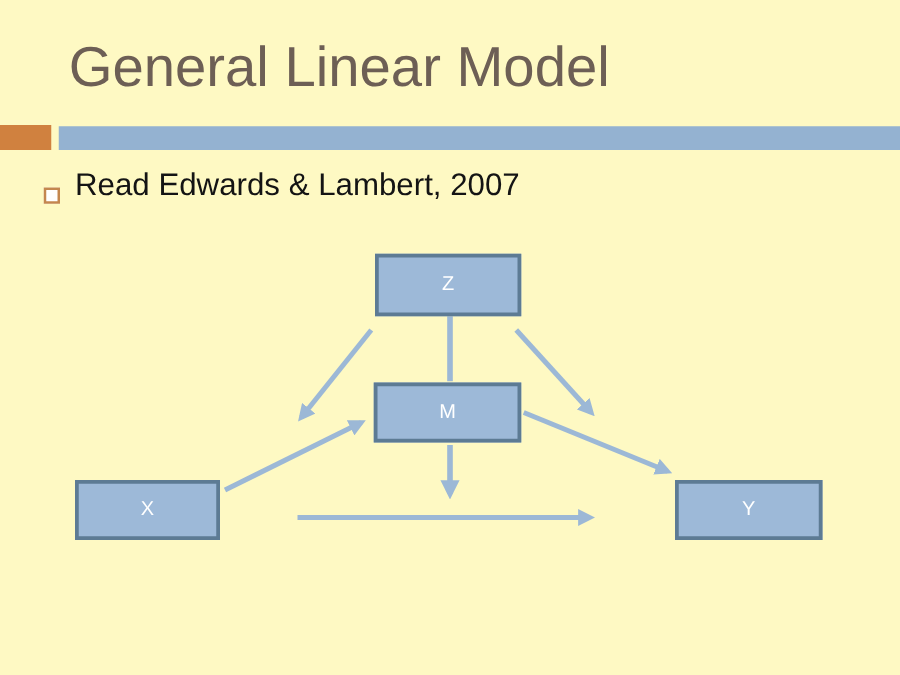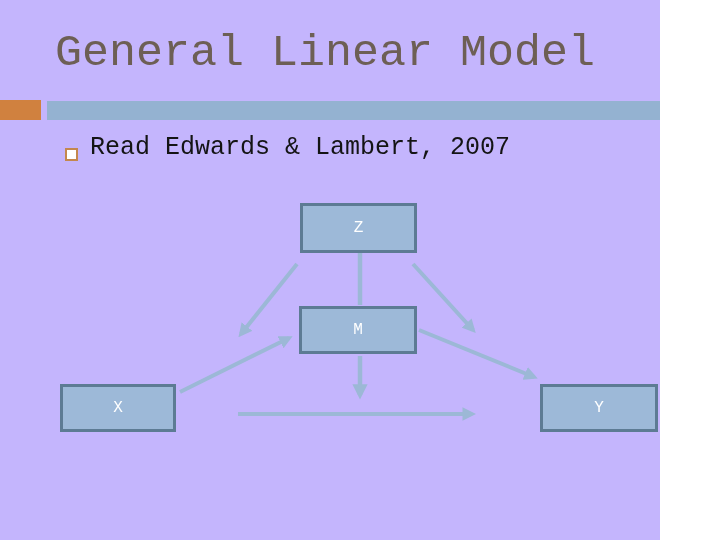--- a/index.html
+++ b/index.html
@@ -3,25 +3,24 @@
 <meta charset="utf-8">
 <style>
   html, body {
     margin: 0;
     padding: 0;
     background: #ffffff;
     font-family: "Liberation Sans", sans-serif;
   }
   .slide {
     position: relative;
-    width: 660px;
+    width: 720px;
     height: 540px;
-    background: #c4b5fd;
+    background: #fef9c3;
     overflow: hidden;
-    font-family: Liberation Mono, monospace;
   }
   .slide-title {
     position: absolute;
     left: 55px;
     top: 28px;
     font-size: 45px;
     font-weight: 400;
     color: #6d5f55;
     letter-spacing: 0px;
     white-space: nowrap;
@@ -37,24 +36,24 @@
   .accent-bar-blue {
     position: absolute;
     left: 47px;
     top: 101px;
     width: 673px;
     height: 19px;
     background: #94b2d1;
   }
   .bullet-row {
     position: absolute;
-    left: 65px;
+    left: 35px;
     top: 133px;
     display: flex;
-    align-items: center;
+    align-items: flex-end;
   }
   .bullet-marker {
     width: 9px;
     height: 9px;
     border: 2px solid #c4874e;
     background: #ffffff;
     margin-top: 12px;
     margin-right: 12px;
     flex: 0 0 auto;
   }

